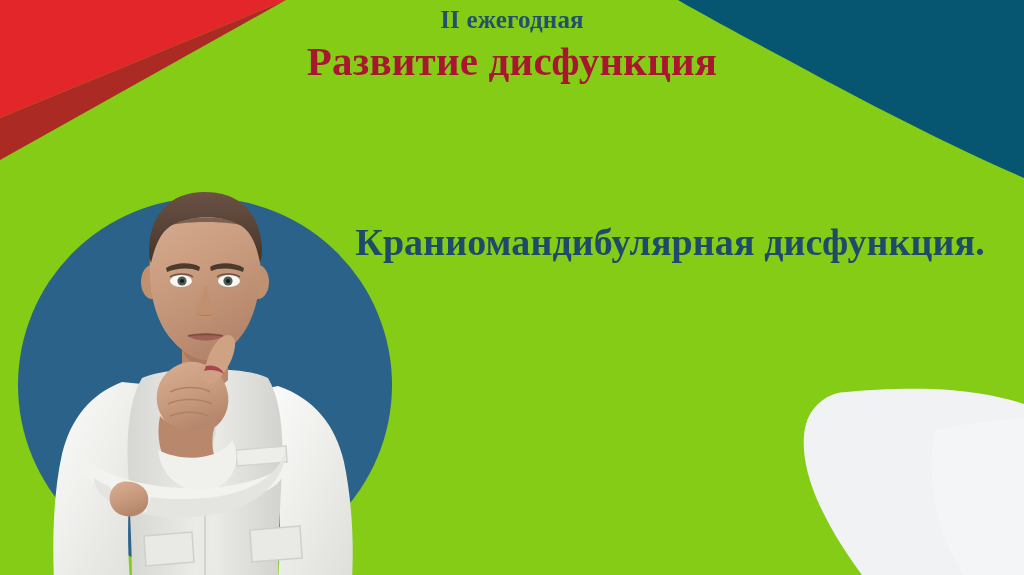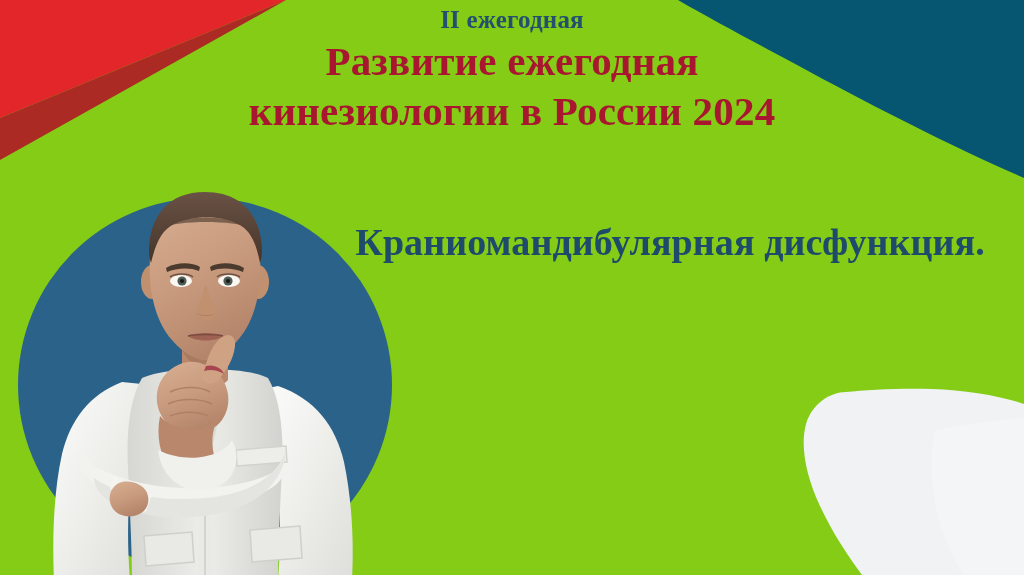--- a/index.html
+++ b/index.html
@@ -282,21 +282,20 @@
 
         <path d="M 196 216 C 204 214 212 218 214 224 C 208 220 200 219 194 221 Z" fill="#A64550"></path>
       </g>
 
     </svg>
   </div>
 
   <div id="eyebrow">II ежегодная</div>
 
   <div id="main-title">
-    <span class="ttl-line">Развитие ежегодная</span>
-    <span class="ttl-line">кинезиологии в России 2024</span>
+    <span class="ttl-line">Развитие дисфункция</span>
   </div>
 
   <div id="subtitle">
     <span class="sub-line">Краниомандибулярная дисфункция.</span>
   </div>
 
 </div>
 
 </body></html>

